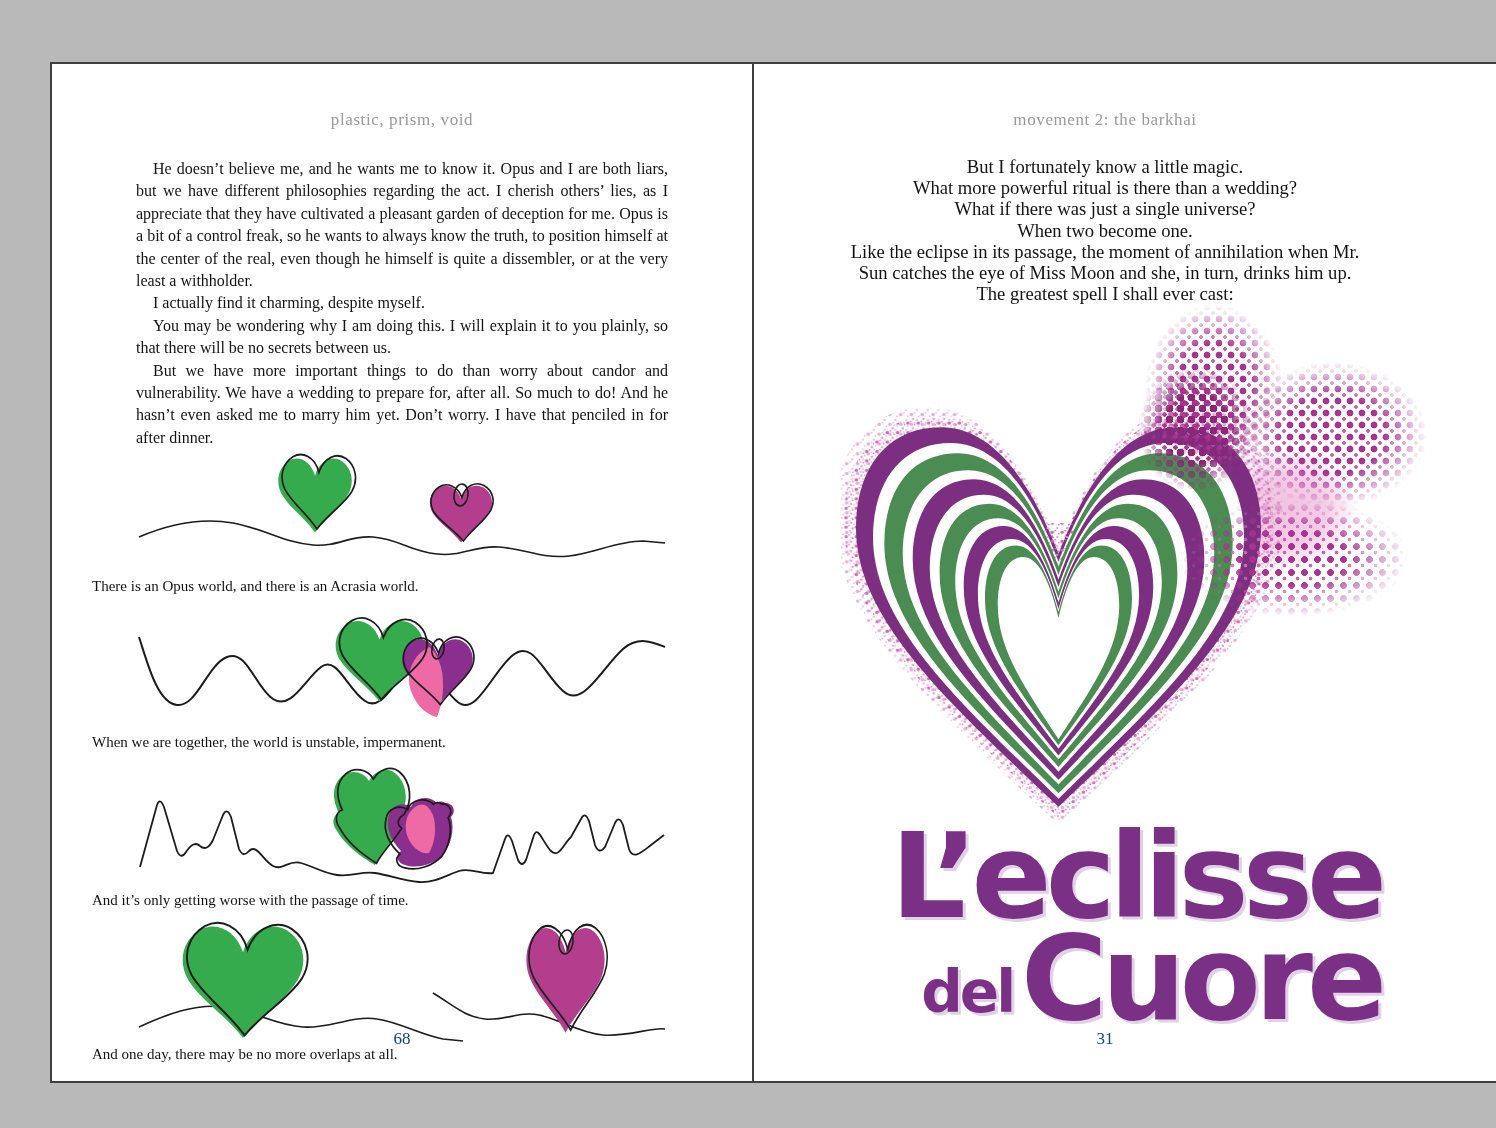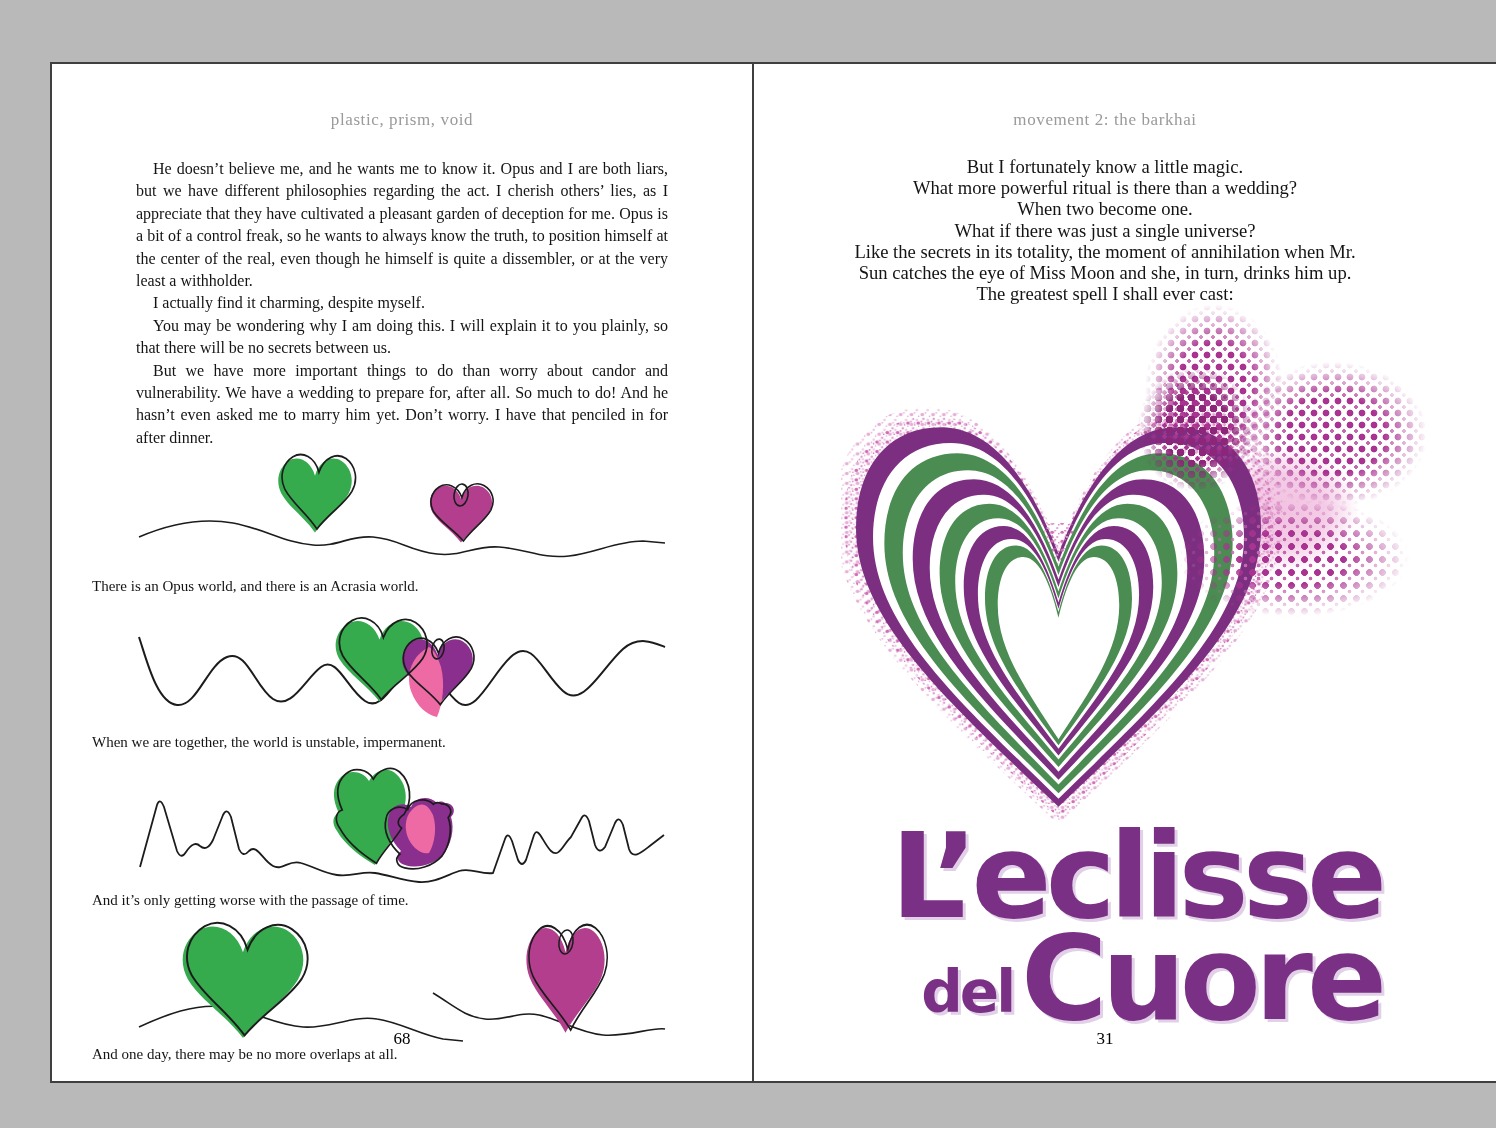--- a/index.html
+++ b/index.html
@@ -16,21 +16,21 @@
   .page{position:relative;width:702px;height:100%;overflow:hidden;}
   .page-left{border-right:2px solid var(--border);}
   .running-head{margin-top:46px;text-align:center;color:var(--muted);
     font-size:17px;letter-spacing:.6px;}
   .body-block{margin-top:28px;padding:0 84px;}
   .body-block p{font-size:16px;line-height:22.4px;text-align:justify;
     text-indent:17px;}
   .ill{display:block;margin:0 auto;}
   .caption{text-align:left;font-size:15px;line-height:22px;padding-left:40px;}
   .page-number{position:absolute;left:0;right:0;bottom:32px;text-align:center;
-    color:#000000;font-size:17px;}
+    color:#0c4a6e;font-size:17px;}
   .doodle{fill:none;stroke:#1c1c1c;}
   .fp{fill:var(--purple-dark);} .fg{fill:var(--green-dark);} .fw{fill:#fff;}
   
   .verse{margin-top:26px;padding:0 60px;text-align:center;font-size:18.6px;
     line-height:21.2px;}
   .art{position:absolute;left:87px;top:225px;width:610px;height:532px;}
   .art svg{position:absolute;left:0;top:0;}
   .ht{position:absolute;
     background-image:
       radial-gradient(circle, var(--halftone) 3.1px, transparent 3.7px),
@@ -136,23 +136,23 @@
 
     <div class="page-number">68</div>
   </div>
 
   <div class="page">
     <div class="running-head">movement 2: the barkhai</div>
 
     <div class="verse">
       <div>But I fortunately know a little magic.</div>
       <div>What more powerful ritual is there than a wedding?</div>
+      <div>What if there was just a single universe?</div>
       <div>When two become one.</div>
-      <div>What if there was just a single universe?</div>
-      <div>Like the secrets in its totality, the moment of annihilation when Mr.</div>
+      <div>Like the eclipse in its passage, the moment of annihilation when Mr.</div>
       <div>Sun catches the eye of Miss Moon and she, in turn, drinks him up.</div>
       <div>The greatest spell I shall ever cast:</div>
     </div>
 
     <div class="art">
       <div class="ht-blob"></div>
       <svg width="610" height="532" viewBox="0 0 610 532">
         <g transform="translate(15,116) scale(4.05,3.72)">
           <use href="#bigheart" fill="url(#speck)" opacity="0.55" transform="translate(-5.5,-6) scale(1.11,1.10)"></use>
           <use href="#bigheart" fill="url(#speck)" transform="translate(-3,-3.4) scale(1.062,1.060)"></use>

